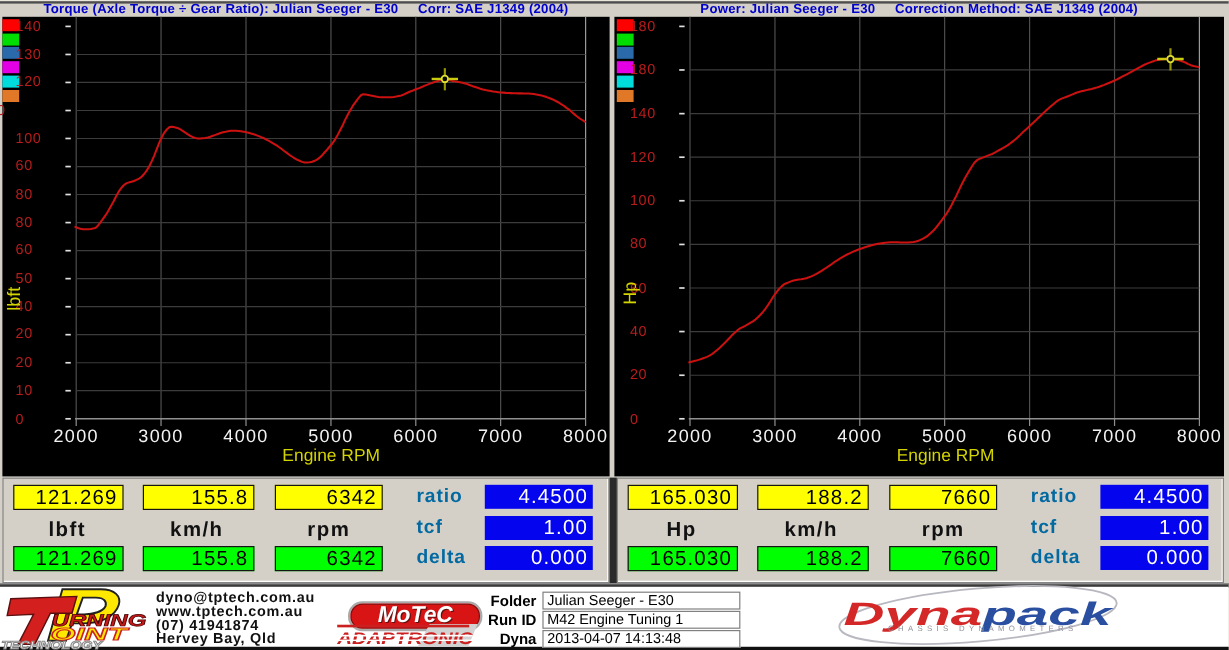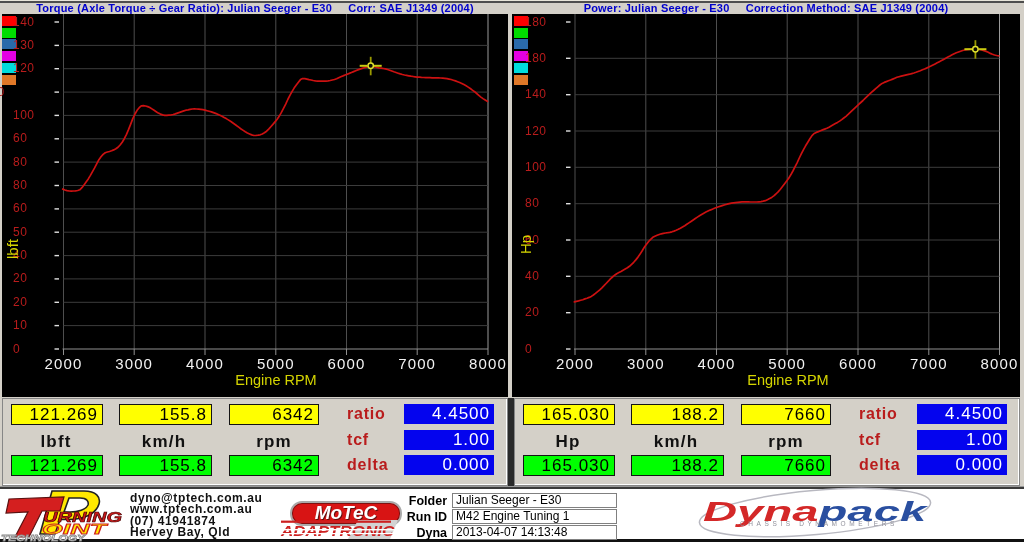--- a/index.html
+++ b/index.html
@@ -4,21 +4,21 @@
 body{width:1024px;height:542px;position:relative;background:#d4d0c8;font-family:"Liberation Sans",sans-serif;overflow:hidden}
 .abs{position:absolute}
 .chart{position:absolute;top:14px;height:383px;background:#000}
 .titlebar{position:absolute;top:3px;height:11px;font-size:11px;font-weight:bold;color:#0000cc;text-align:center;line-height:11px;white-space:nowrap;letter-spacing:0.2px}
 .ylab{position:absolute;color:#b91c1c;font-size:12px;width:40px;line-height:15px;letter-spacing:0.5px}
 .xlab{position:absolute;top:355px;color:#f2f2f2;font-size:15px;width:60px;text-align:center;letter-spacing:1.1px}
 .axname{position:absolute;color:#d4d400;font-size:15px}
 .rpanel{position:absolute;top:398px;height:86px;background:#d4d0c8;border:1px solid #868686;box-shadow:inset -1px -1px 0 #fff}
 .vbox{position:absolute;height:19px;border:1px solid #151515;font-size:17px;line-height:19px;text-align:right;padding-right:4px;color:#000;letter-spacing:1px}
 .lblrow{position:absolute;top:432px;font-size:17px;font-weight:bold;color:#111;width:94px;text-align:center;letter-spacing:1.2px}
-.bluelab{position:absolute;font-size:16px;font-weight:bold;color:#b91c1c;height:20px;line-height:20px;letter-spacing:0.8px}
+.bluelab{position:absolute;font-size:16px;font-weight:bold;color:#0369a1;height:20px;line-height:20px;letter-spacing:0.8px}
 .bbox{position:absolute;width:86px;height:20px;background:#0404ee;color:#fff;font-size:17px;line-height:20px;text-align:right;padding-right:4px;letter-spacing:1px}
 .flab{position:absolute;font-size:12.5px;font-weight:bold;color:#000;text-align:right;width:50px}
 .fbox{position:absolute;left:452px;width:160px;height:13px;background:#fff;border:1px solid #808080;font-size:12px;line-height:13px;padding-left:3px;color:#000;white-space:nowrap}
 </style></head><body>
 <div class="abs" style="left:0;top:0;width:1024px;height:2px;background:#e8e5da"></div>
 <div class="abs" style="left:0;top:1px;width:1024px;height:2px;background:#4e4e4e"></div>
 <div class="chart" style="left:2px;width:506px"></div>
 <div class="chart" style="left:512px;width:508px"></div>
 <div class="titlebar" style="left:2px;width:506px">Torque (Axle Torque ÷ Gear Ratio): Julian Seeger - E30&nbsp;&nbsp;&nbsp;&nbsp;&nbsp;Corr: SAE J1349 (2004)</div>
 <div class="titlebar" style="left:512px;width:508px">Power: Julian Seeger - E30&nbsp;&nbsp;&nbsp;&nbsp;&nbsp;Correction Method: SAE J1349 (2004)</div>

